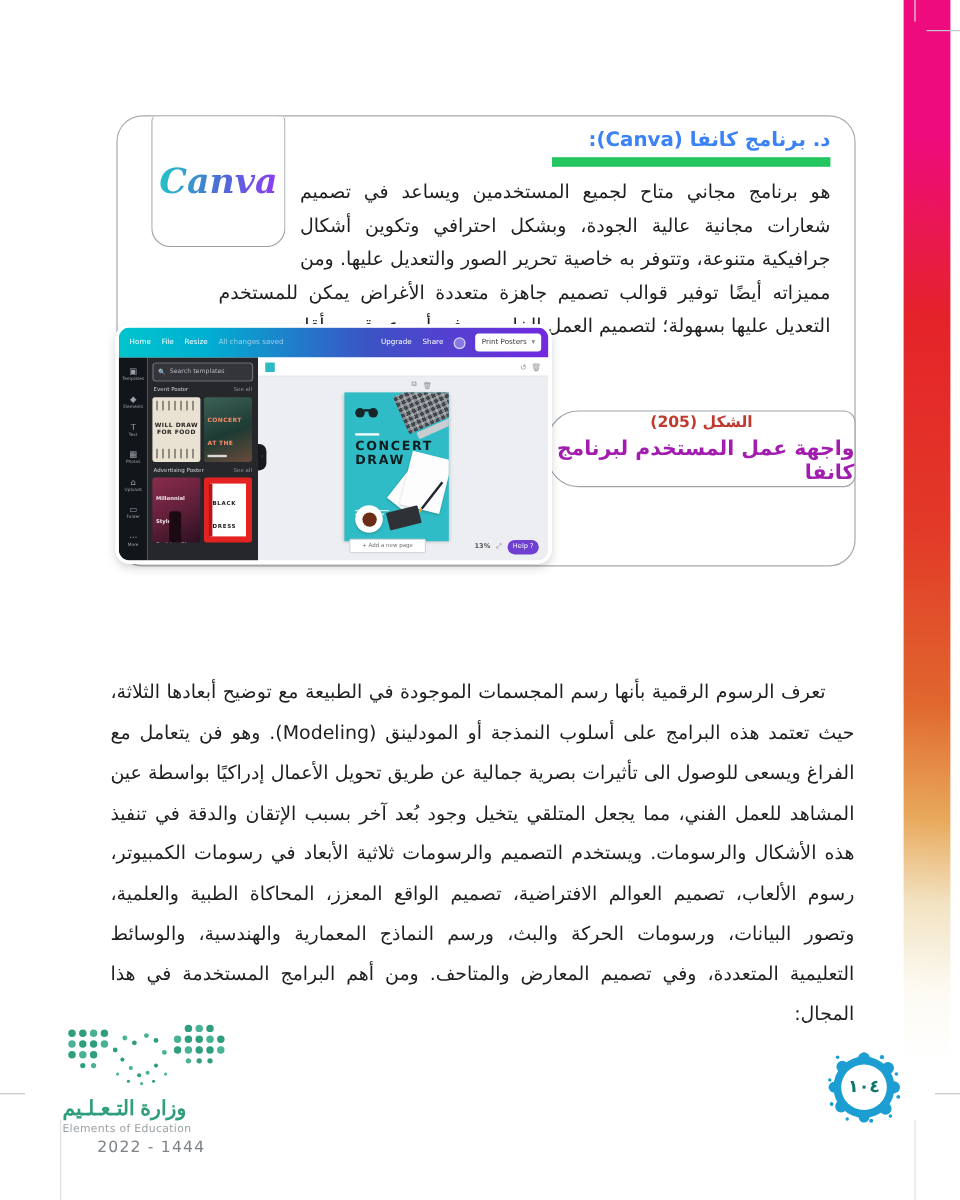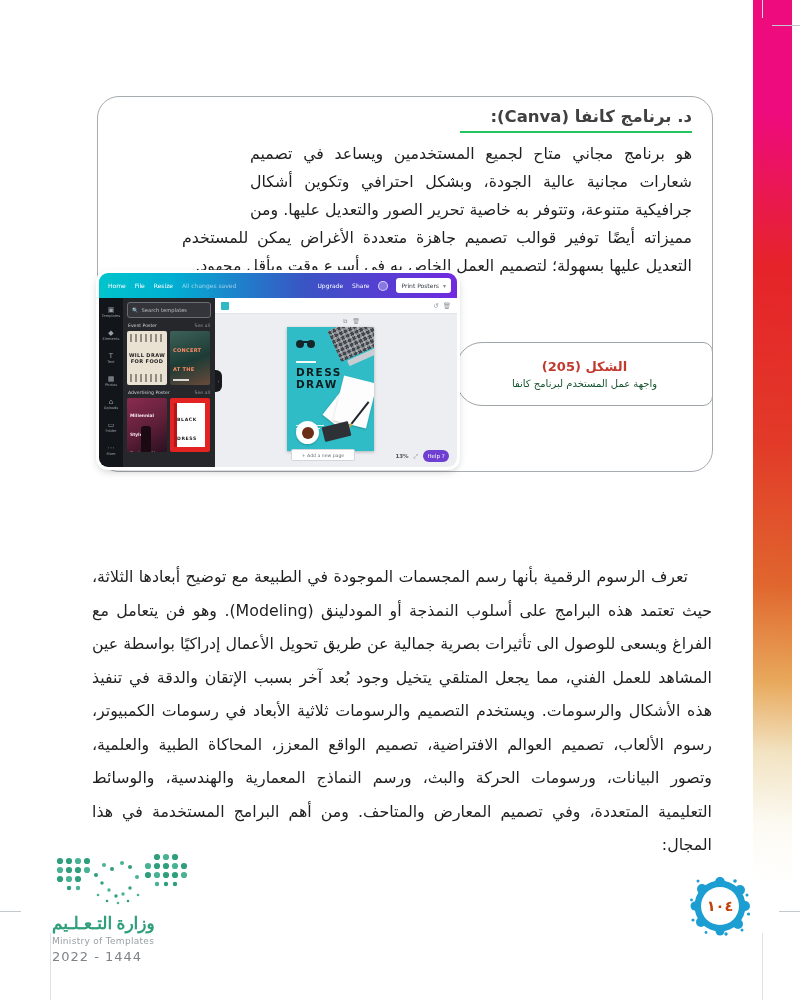--- a/index.html
+++ b/index.html
@@ -13,22 +13,22 @@
   .mark.v{width:1px;} .mark.h{height:1px;}
   
   .canva-box{position:absolute;left:97px;top:96px;width:616px;height:376px;box-sizing:border-box;
     border:1.6px solid #a6abaf;border-radius:22px;padding:10px 18px 0 20px;z-index:2;}
   .logo-card{position:absolute;left:126px;top:97px;width:110px;height:108px;background:#fff;
     border:1.2px solid #9aa0a5;border-top:none;border-radius:4px 4px 16px 16px;z-index:3;
     display:flex;align-items:center;justify-content:center;}
   .canva-logo{font-family:"DejaVu Serif",serif;font-style:italic;font-weight:bold;font-size:29px;
     background:linear-gradient(100deg,#27bec9 5%,#4a6fd4 50%,#8a3ff0 95%);
     -webkit-background-clip:text;background-clip:text;color:transparent;}
-  .box-title{display:inline-block;color:#404040;font-weight:bold;font-size:16.5px;
-    border-bottom:2px solid #22c55e;padding-bottom:5px;padding-left:30px;margin-right:2px;}
+  .box-title{display:inline-block;color:#3b82f6;font-weight:bold;font-size:16.5px;
+    border-bottom:8px solid #22c55e;padding-bottom:5px;padding-left:30px;margin-right:2px;}
   .box-par{margin:7px 2px 0 64px;font-size:15.8px;line-height:28px;color:#1f1f1f;
     text-align:justify;}
   .float-spacer{float:left;width:68px;height:64px;}
   
   .shot{position:absolute;left:99px;top:273px;width:358px;height:194px;border-radius:9px;
     background:#fff;box-shadow:0 0 0 3px #fff,0 3px 10px rgba(0,0,0,.28);z-index:5;
     overflow:hidden;direction:ltr;font-family:"DejaVu Sans",sans-serif;}
   .topbar{height:25px;display:flex;align-items:center;
     background:linear-gradient(90deg,#00c4cc 0%,#00b0d2 20%,#3b53c4 58%,#7229e0 100%);
     color:#fff;font-size:6px;}
@@ -106,53 +106,56 @@
   .zoom-cluster{position:absolute;right:8px;bottom:5px;display:flex;align-items:center;gap:5px;}
   .zoom-cluster .z{font-size:5.5px;color:#555;font-weight:bold;}
   .zoom-cluster .x{font-size:5.5px;color:#777;}
   .help{width:26px;height:12px;border-radius:7px;background:#6e3fd0;color:#fff;font-size:5.5px;
     display:flex;align-items:center;justify-content:center;white-space:nowrap;}
   
   .bubble{position:absolute;left:456px;top:342px;width:257px;height:64px;box-sizing:border-box;
     background:#fff;border:1.6px solid #a0a5a9;border-radius:26px 10px 10px 26px;z-index:4;
     display:flex;flex-direction:column;align-items:center;justify-content:center;gap:4px;}
   .fig-label{color:#c13a30;font-size:13px;font-weight:bold;}
-  .fig-cap{color:#14532d;font-size:10px;font-weight:normal;}
+  .fig-cap{color:#a21caf;font-size:17px;font-weight:bold;}
   
   .sec2-head{position:absolute;right:86px;left:95px;top:524px;color:#9e1b32;font-weight:bold;
     font-size:16px;text-align:right;z-index:2;}
   .sec2-par{position:absolute;right:88px;left:92px;top:560px;font-size:15.8px;line-height:33.5px;
     color:#1f1f1f;text-align:justify;text-indent:24px;z-index:2;}
   
   .moe{position:absolute;left:52px;top:851px;width:210px;z-index:2;direction:ltr;}
-  .moe-word{font-size:17px;font-weight:bold;color:#2f9e7c;margin-top:2px;font-family:Liberation Serif, serif;}
+  .moe-word{font-size:17px;font-weight:bold;color:#2f9e7c;margin-top:2px;font-family:Liberation Sans, sans-serif;}
   .moe-en{font-size:9px;color:#9aa0a5;margin-top:2px;letter-spacing:.3px;}
-  .moe-years{font-size:13px;color:#7d8287;margin-top:3px;letter-spacing:1px;}
+  .moe-years{font-size:13px;color:#7d8287;margin-top:3px;letter-spacing:1px;padding-left:29px;}
   .badge{position:absolute;left:690px;top:876px;width:60px;height:60px;z-index:3;}
   .badge .num{position:absolute;left:0;top:0;width:60px;height:60px;display:flex;align-items:center;
-    justify-content:center;color:#c2410c;font-size:14.5px;font-weight:bold;}
+    justify-content:center;color:#0f766e;font-size:14.5px;font-weight:bold;}
 </style>
 </head>
 <body>
 
 <div class="page">
 
   <div class="stripe"></div>
   <div class="mark v" style="left:762px;top:0;height:18px;background:#d8dcdf;"></div>
   <div class="mark h" style="left:772px;top:25px;width:28px;"></div>
   <div class="mark h" style="left:0;top:911px;width:21px;"></div>
   <div class="mark v" style="left:50px;top:933px;height:67px;background:#dfe2e4;"></div>
   <div class="mark h" style="left:779px;top:911px;width:21px;"></div>
   <div class="mark v" style="left:762px;top:933px;height:67px;background:#dfe2e4;"></div>
 
   <div class="canva-box">
     <span class="box-title">د. برنامج كانفا (Canva):</span>
     <div class="box-par">
       <span class="float-spacer"></span><span>هو برنامج مجاني متاح لجميع المستخدمين ويساعد في تصميم شعارات مجانية عالية الجودة، وبشكل احترافي وتكوين أشكال جرافيكية متنوعة، وتتوفر به خاصية تحرير الصور والتعديل عليها. ومن مميزاته أيضًا توفير قوالب تصميم جاهزة متعددة الأغراض يمكن للمستخدم التعديل عليها بسهولة؛ لتصميم العمل الخاص به في أسرع وقت وبأقل مجهود.</span>
     </div>
+  </div>
+  <div class="logo-card">
+    <span class="canva-logo">Canva</span>
   </div>
 
   <div class="bubble">
     <span class="fig-label">الشكل (205)</span>
     <span class="fig-cap">واجهة عمل المستخدم لبرنامج كانفا</span>
   </div>
 
   <div class="shot">
     <div class="topbar">
       <span class="tb-item">Home</span>
@@ -247,21 +250,21 @@
           <span>🗑</span>
         </div>
         <div class="poster">
           <span class="sung">
               <i></i>
               <i class="r"></i>
             </span>
           <span class="laptop"></span>
           <span class="p-line" style="left:9px;top:34px;width:20px;"></span>
           <div class="p-title">
-            <div>DRESS</div>
+            <div>CONCERT</div>
             <div>DRAW</div>
           </div>
           <div class="p-small" style="top:70px;width:26px;">
               <b style="width:24px"></b>
               <b style="width:18px"></b>
             </div>
           <div class="p-small" style="top:82px;width:30px;">
               <b style="width:28px"></b>
               <b style="width:26px"></b>
               <b style="width:20px"></b>
@@ -334,21 +337,21 @@
           <circle cx="71" cy="43" r="1.7" fill="#49b294"></circle>
           <circle cx="78" cy="37" r="1.7"></circle>
         <circle cx="46" cy="44" r="1.3" fill="#49b294"></circle>
           <circle cx="55" cy="50" r="1.3"></circle>
           <circle cx="66" cy="52" r="1.3" fill="#49b294"></circle>
           <circle cx="76" cy="50" r="1.3"></circle>
           <circle cx="86" cy="44" r="1.3" fill="#49b294"></circle>
       </g>
     </svg>
     <div class="moe-word">وزارة التـعـلـيم</div>
-    <div class="moe-en">Ministry of Templates</div>
+    <div class="moe-en">Elements of Education</div>
     <div class="moe-years">2022 - 1444</div>
   </div>
 
   <div class="badge">
     <svg width="60" height="60" viewBox="0 0 60 60">
       <g fill="#1d9ed2">
         <circle cx="30" cy="6" r="5"></circle>
           <circle cx="50" cy="14" r="5"></circle>
           <circle cx="55" cy="30" r="5"></circle>
         <circle cx="48" cy="48" r="5"></circle>

